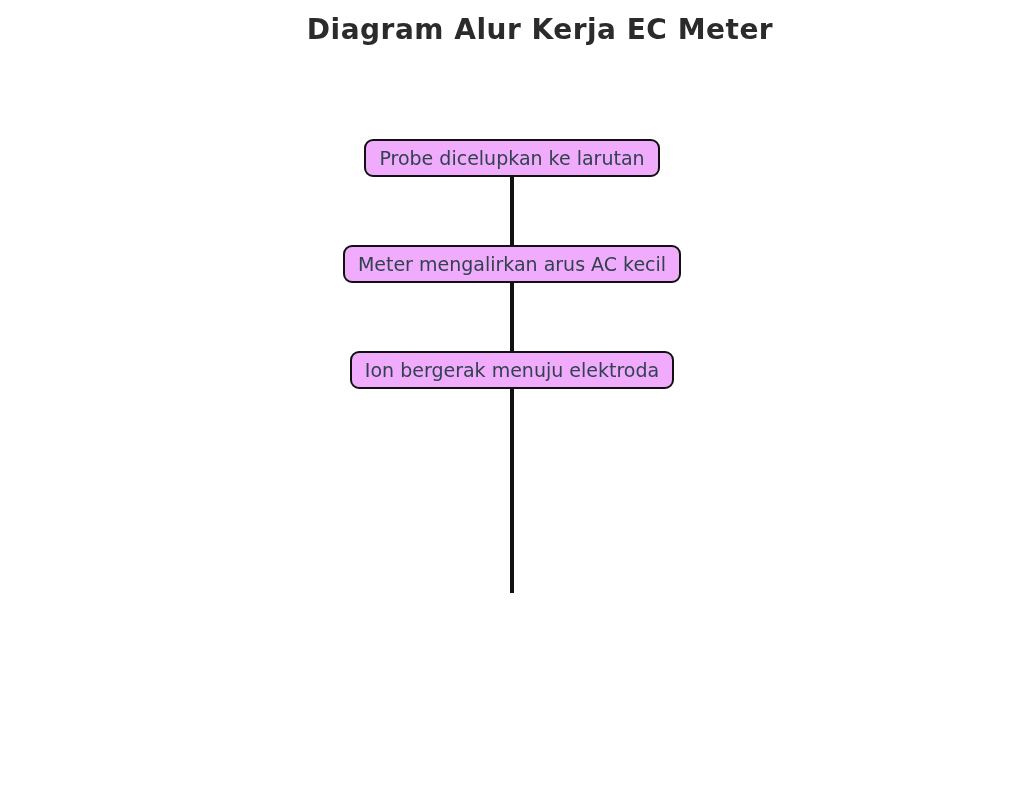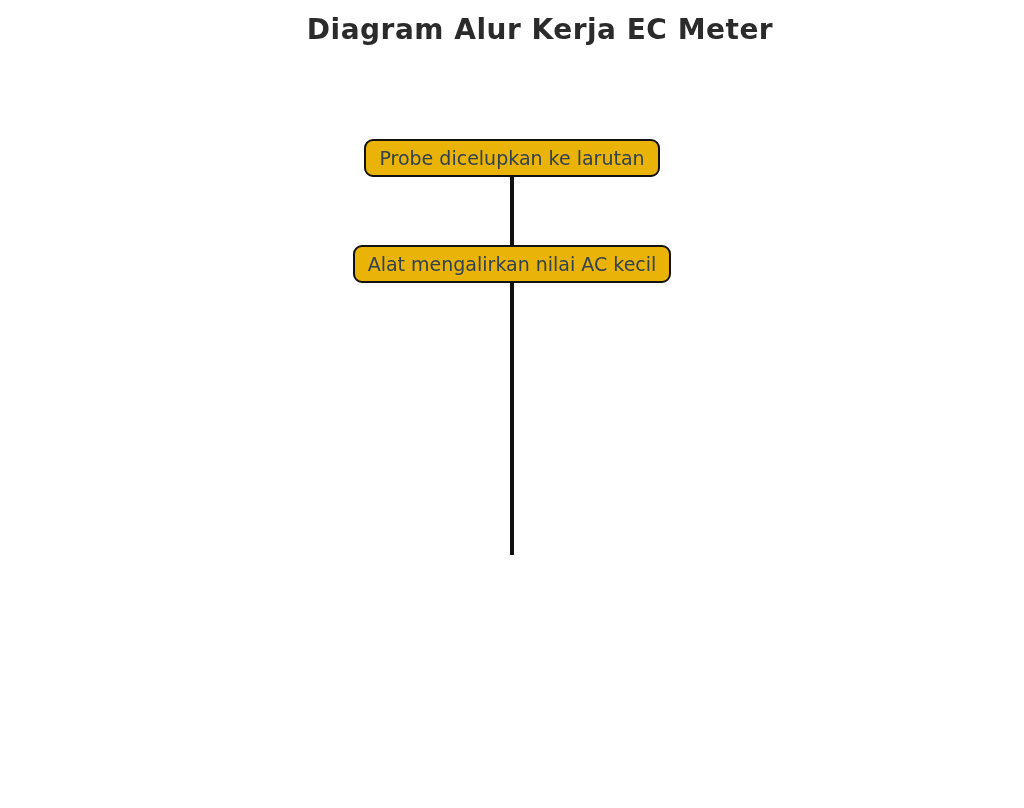--- a/index.html
+++ b/index.html
@@ -34,21 +34,21 @@
     flex-direction: column;
     align-items: center;
   }
   .node {
     box-sizing: border-box;
     height: 38px;
     display: flex;
     align-items: center;
     justify-content: center;
     padding: 0 13px;
-    background: #eab308;
+    background: #f0abfc;
     border: 2px solid #111111;
     border-radius: 9px;
     font-size: 19px;
     line-height: 1;
     color: #31424e;
     white-space: nowrap;
   }
   .connector {
     width: 4px;
     height: 68px;
@@ -61,24 +61,25 @@
 <div class="page">
 
   <h1 class="diagram-title">Diagram Alur Kerja EC Meter</h1>
 
   <div class="flow">
 
     <div class="node">Probe dicelupkan ke larutan</div>
 
     <div class="connector"></div>
 
-    <div class="node">Alat mengalirkan nilai AC kecil</div>
+    <div class="node">Meter mengalirkan arus AC kecil</div>
 
     <div class="connector"></div>
 
+    <div class="node">Ion bergerak menuju elektroda</div>
 
     <div class="connector"></div>
 
 
     <div class="connector"></div>
 
 
     <div class="connector"></div>
 
 

